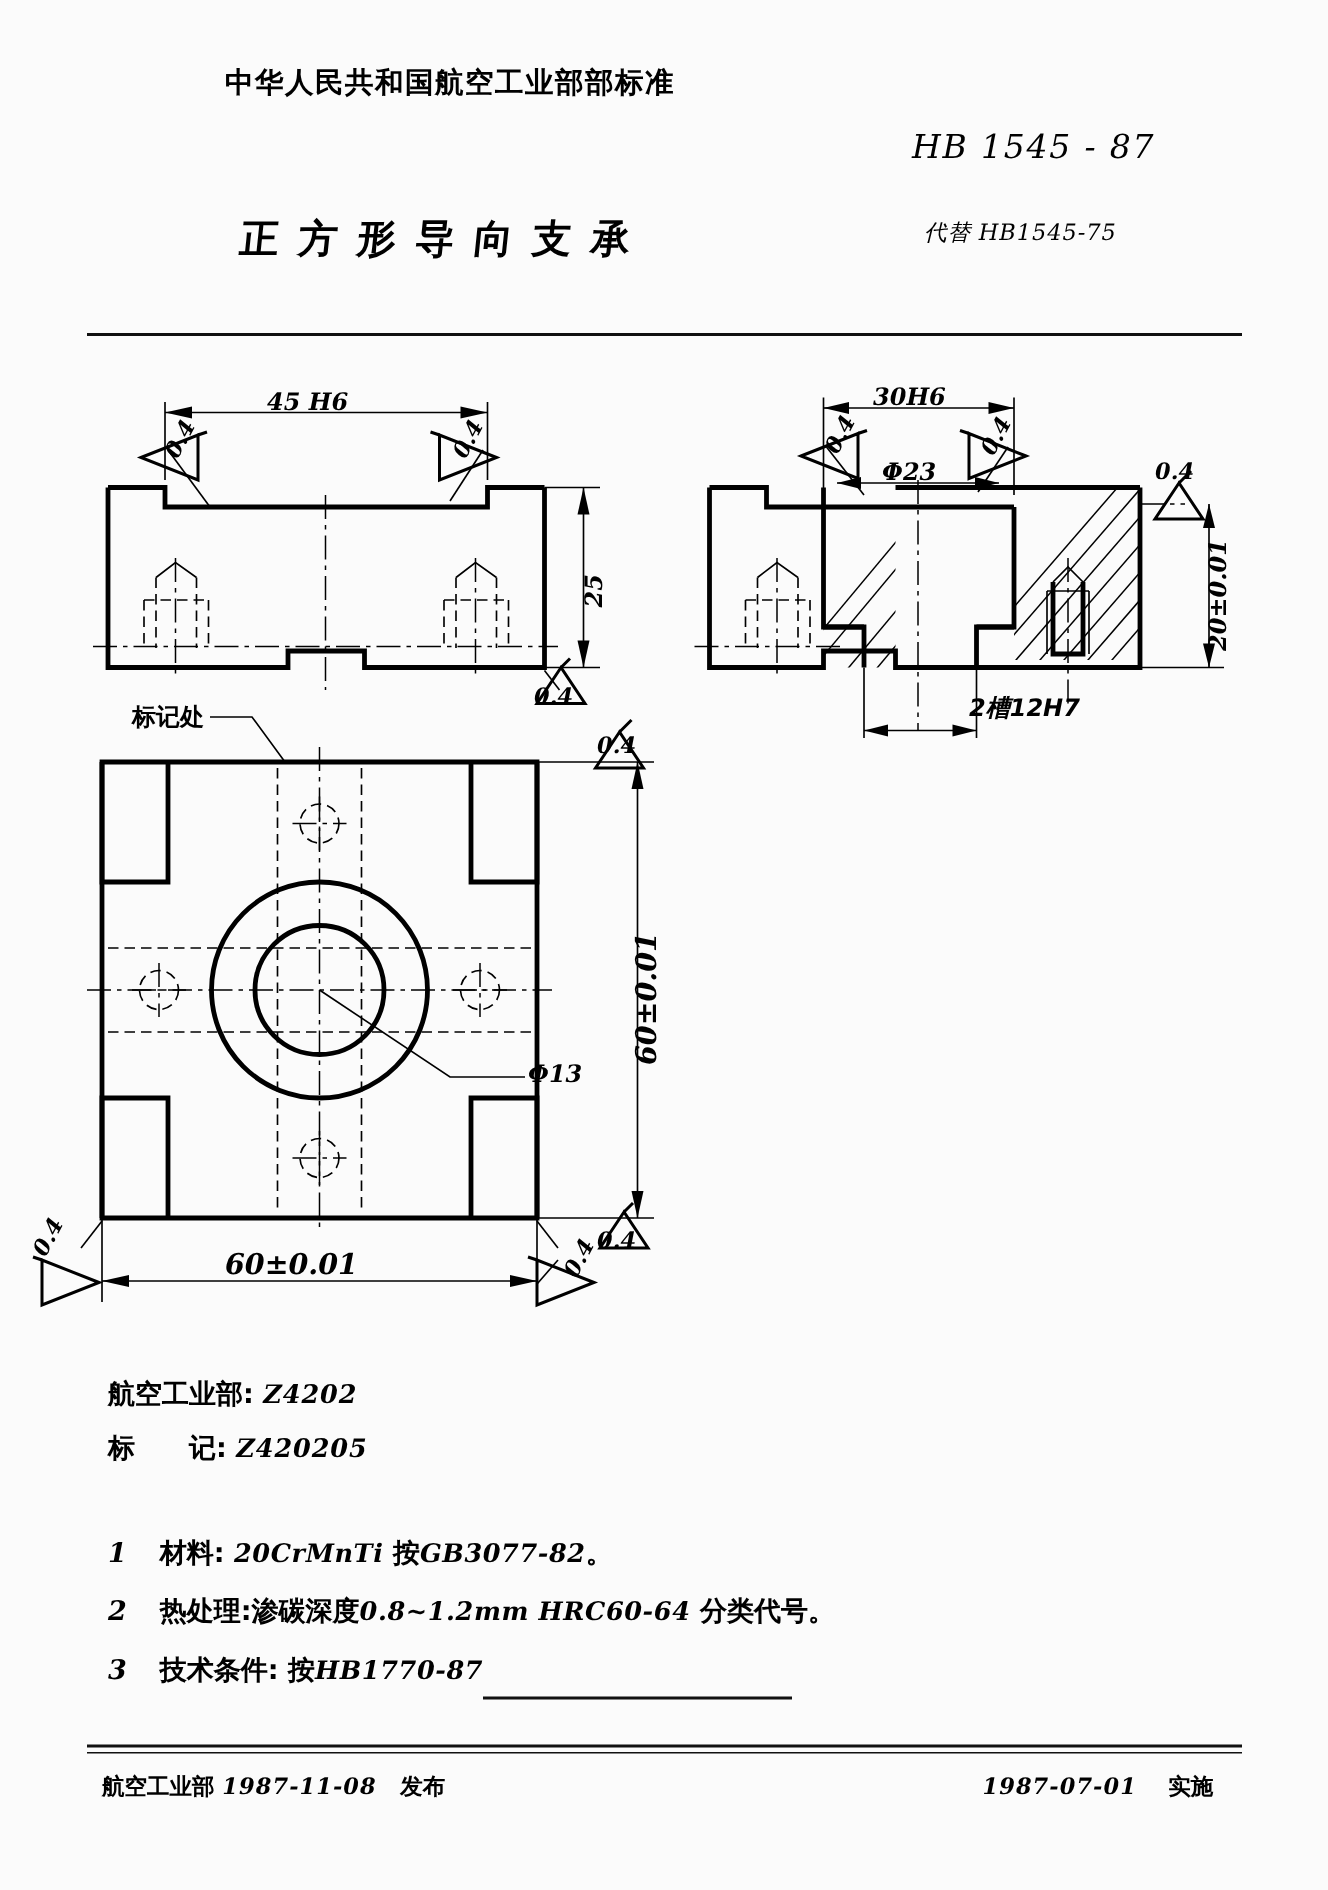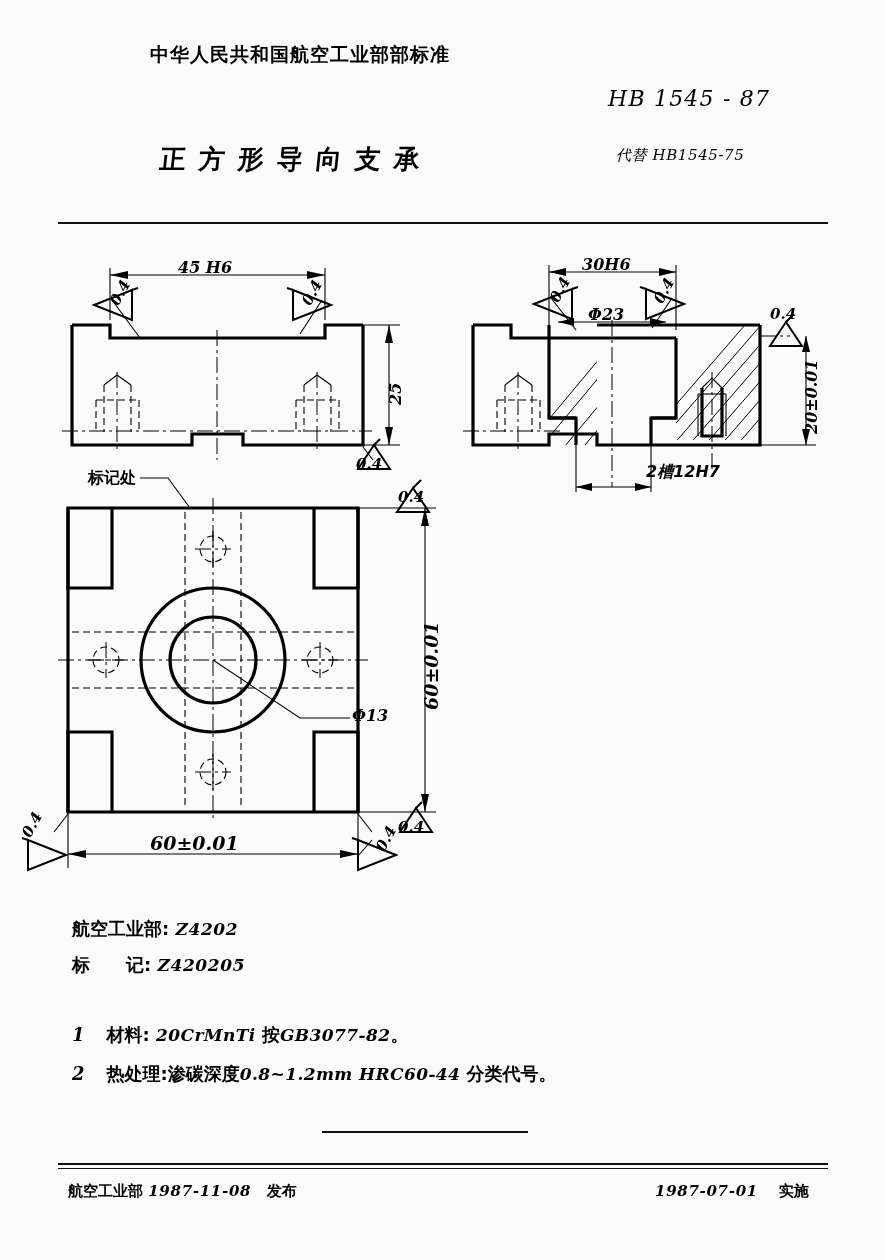--- a/index.html
+++ b/index.html
@@ -390,24 +390,28 @@
     <span class="code-val">Z420205</span>
   </div>
 
   <div class="note" style="left:72px;top:1023px;text-align:center;">
     <span class="num">1</span><span>材料</span><span>:</span>
     <span class="en">20CrMnTi</span>
     <span>按</span><span class="en">GB3077-82</span><span>。</span>
   </div>
 
   <div class="note" style="left:72px;top:1062px;">
-    <span class="num">2</span><span>热处理</span><span>:</span><span>渗碳深度</span><span class="en">0.8~1.2mm HRC60-44</span>
+    <span class="num">2</span><span>热处理</span><span>:</span><span>渗碳深度</span><span class="en">0.8~1.2mm HRC60-64</span>
     <span>分类代号</span><span>。</span>
   </div>
 
+  <div class="note" style="left:72px;top:1101px;">
+    <span class="num">3</span><span>技术条件</span><span>:</span>
+    <span>按</span><span class="en">HB1770-87</span>
+  </div>
   <div class="underline-note"></div>
 
   <div class="rule-f1"></div>
   <div class="rule-f2"></div>
 
   <div class="ft" style="left:68px;top:1182px;">
     <span>航空工业部</span>
     <span class="d">1987-11-08</span>
     &nbsp;&nbsp;<span>发布</span>
   </div>

